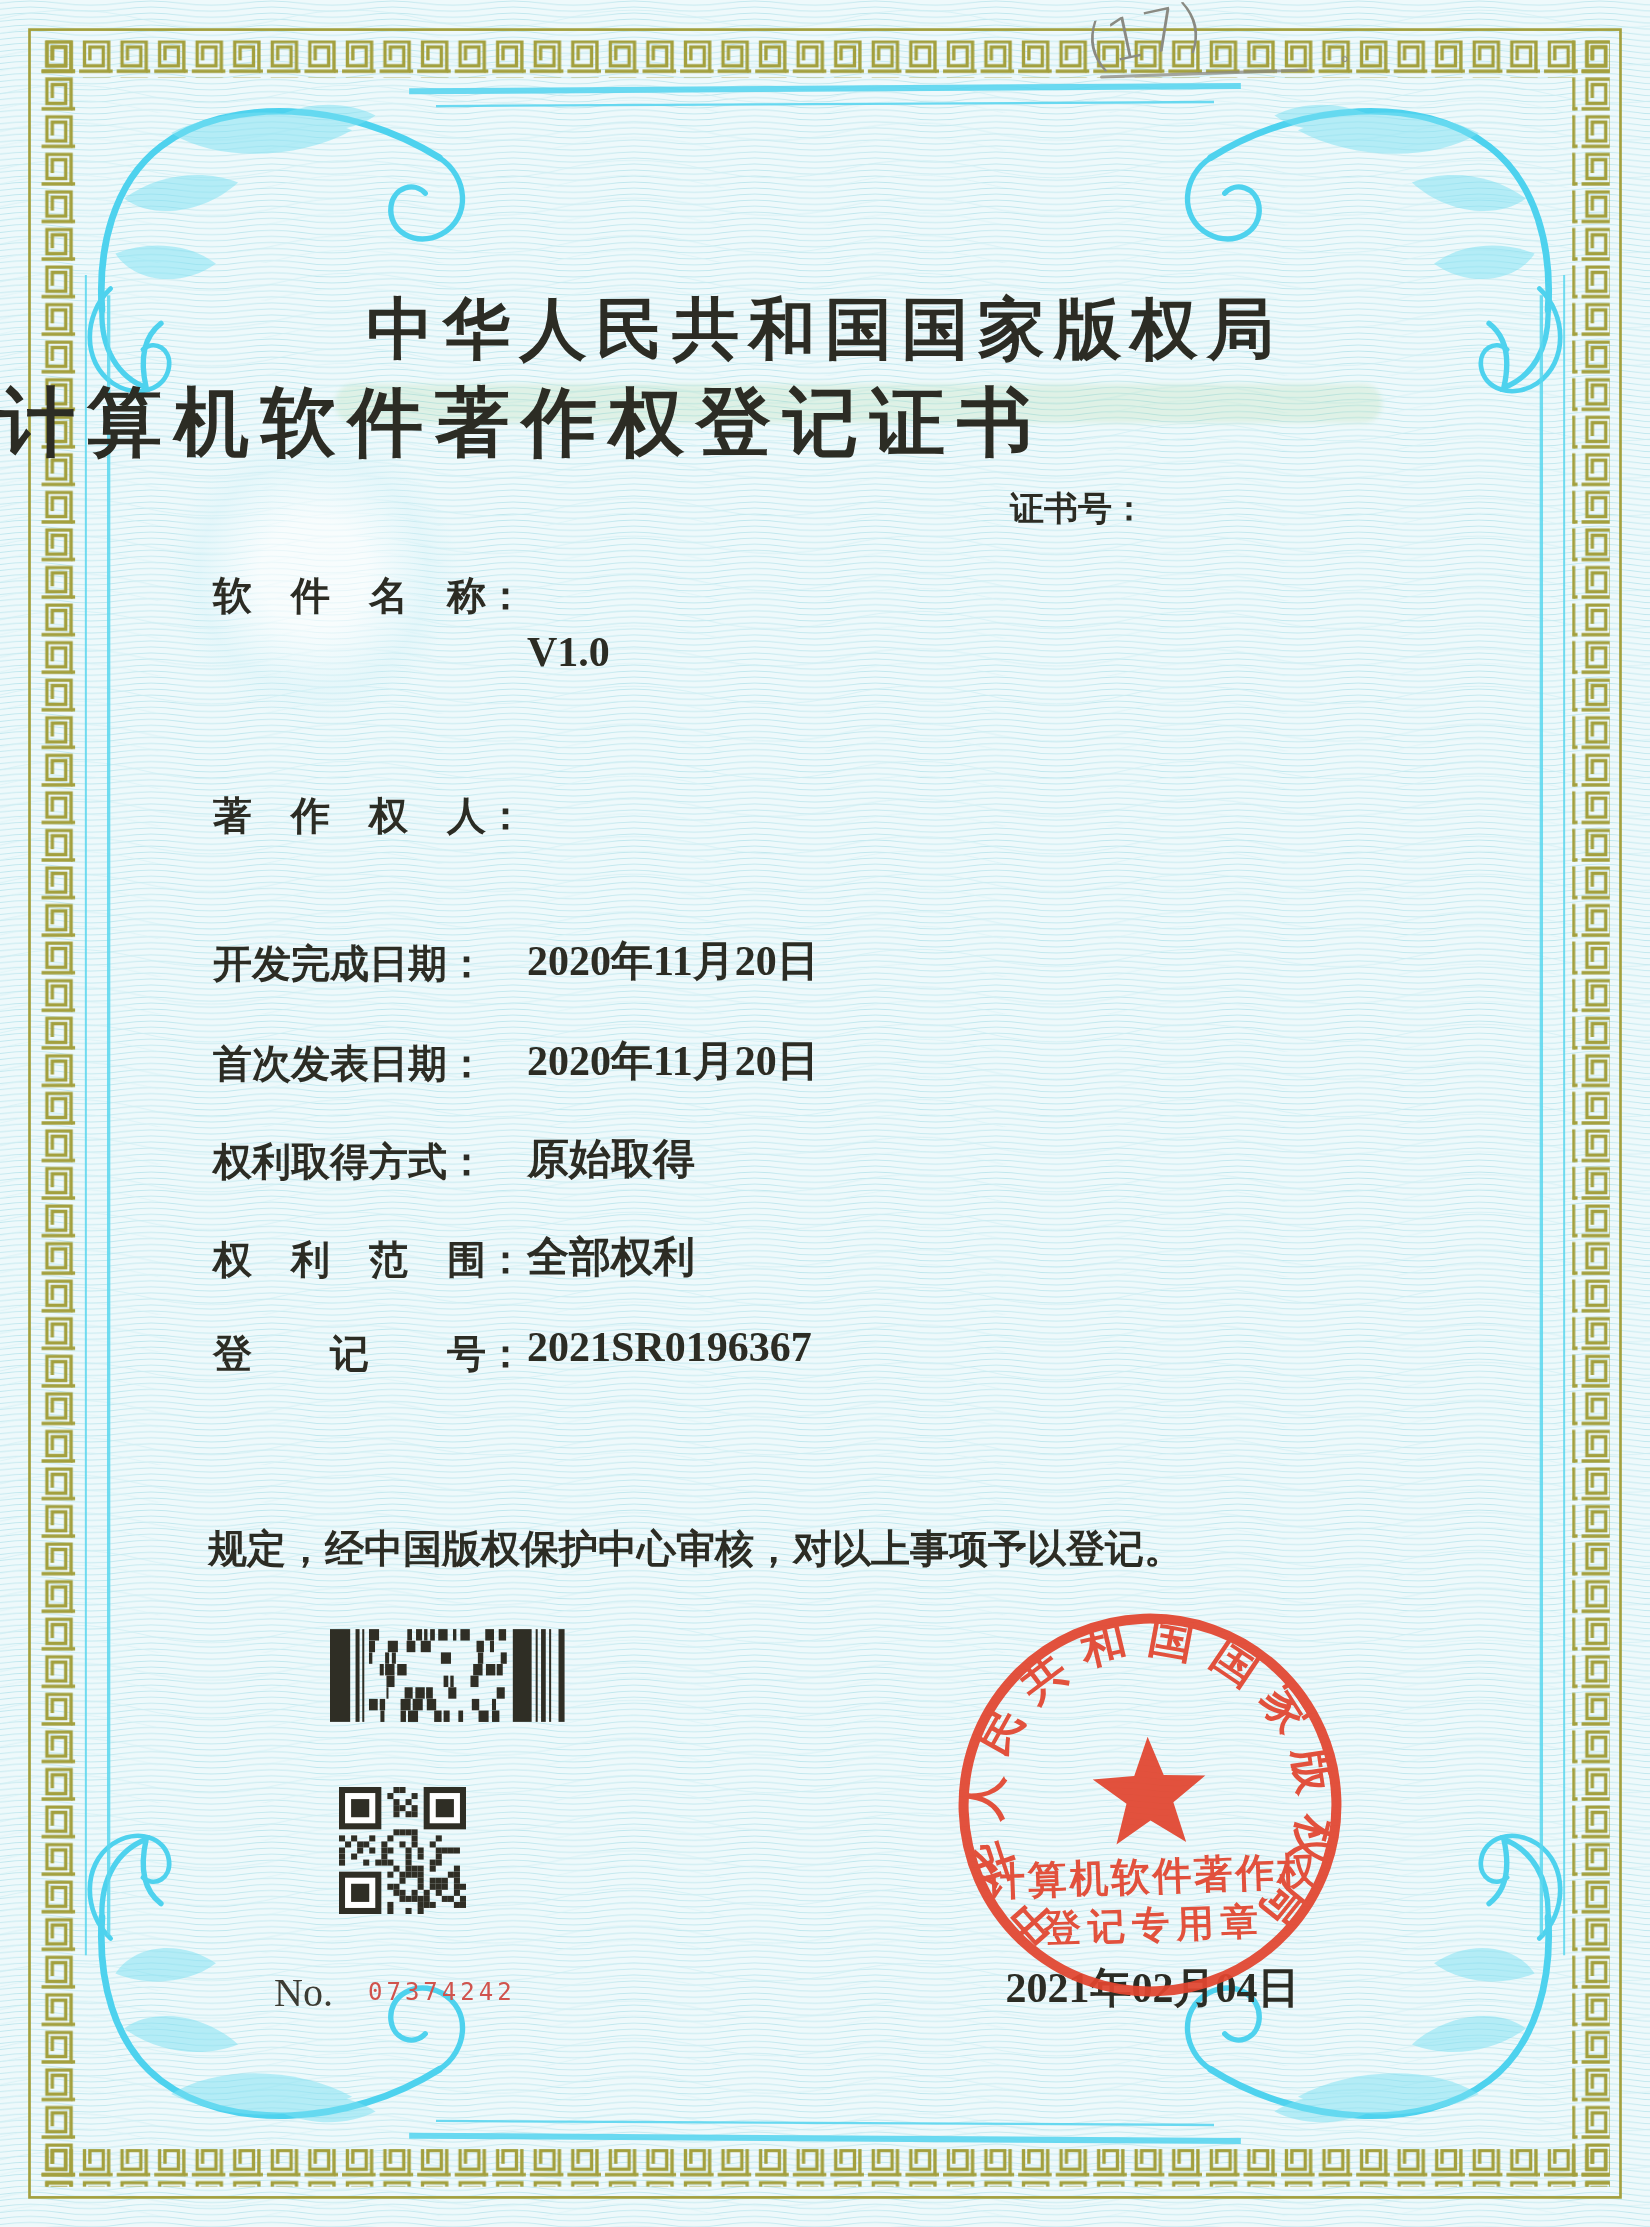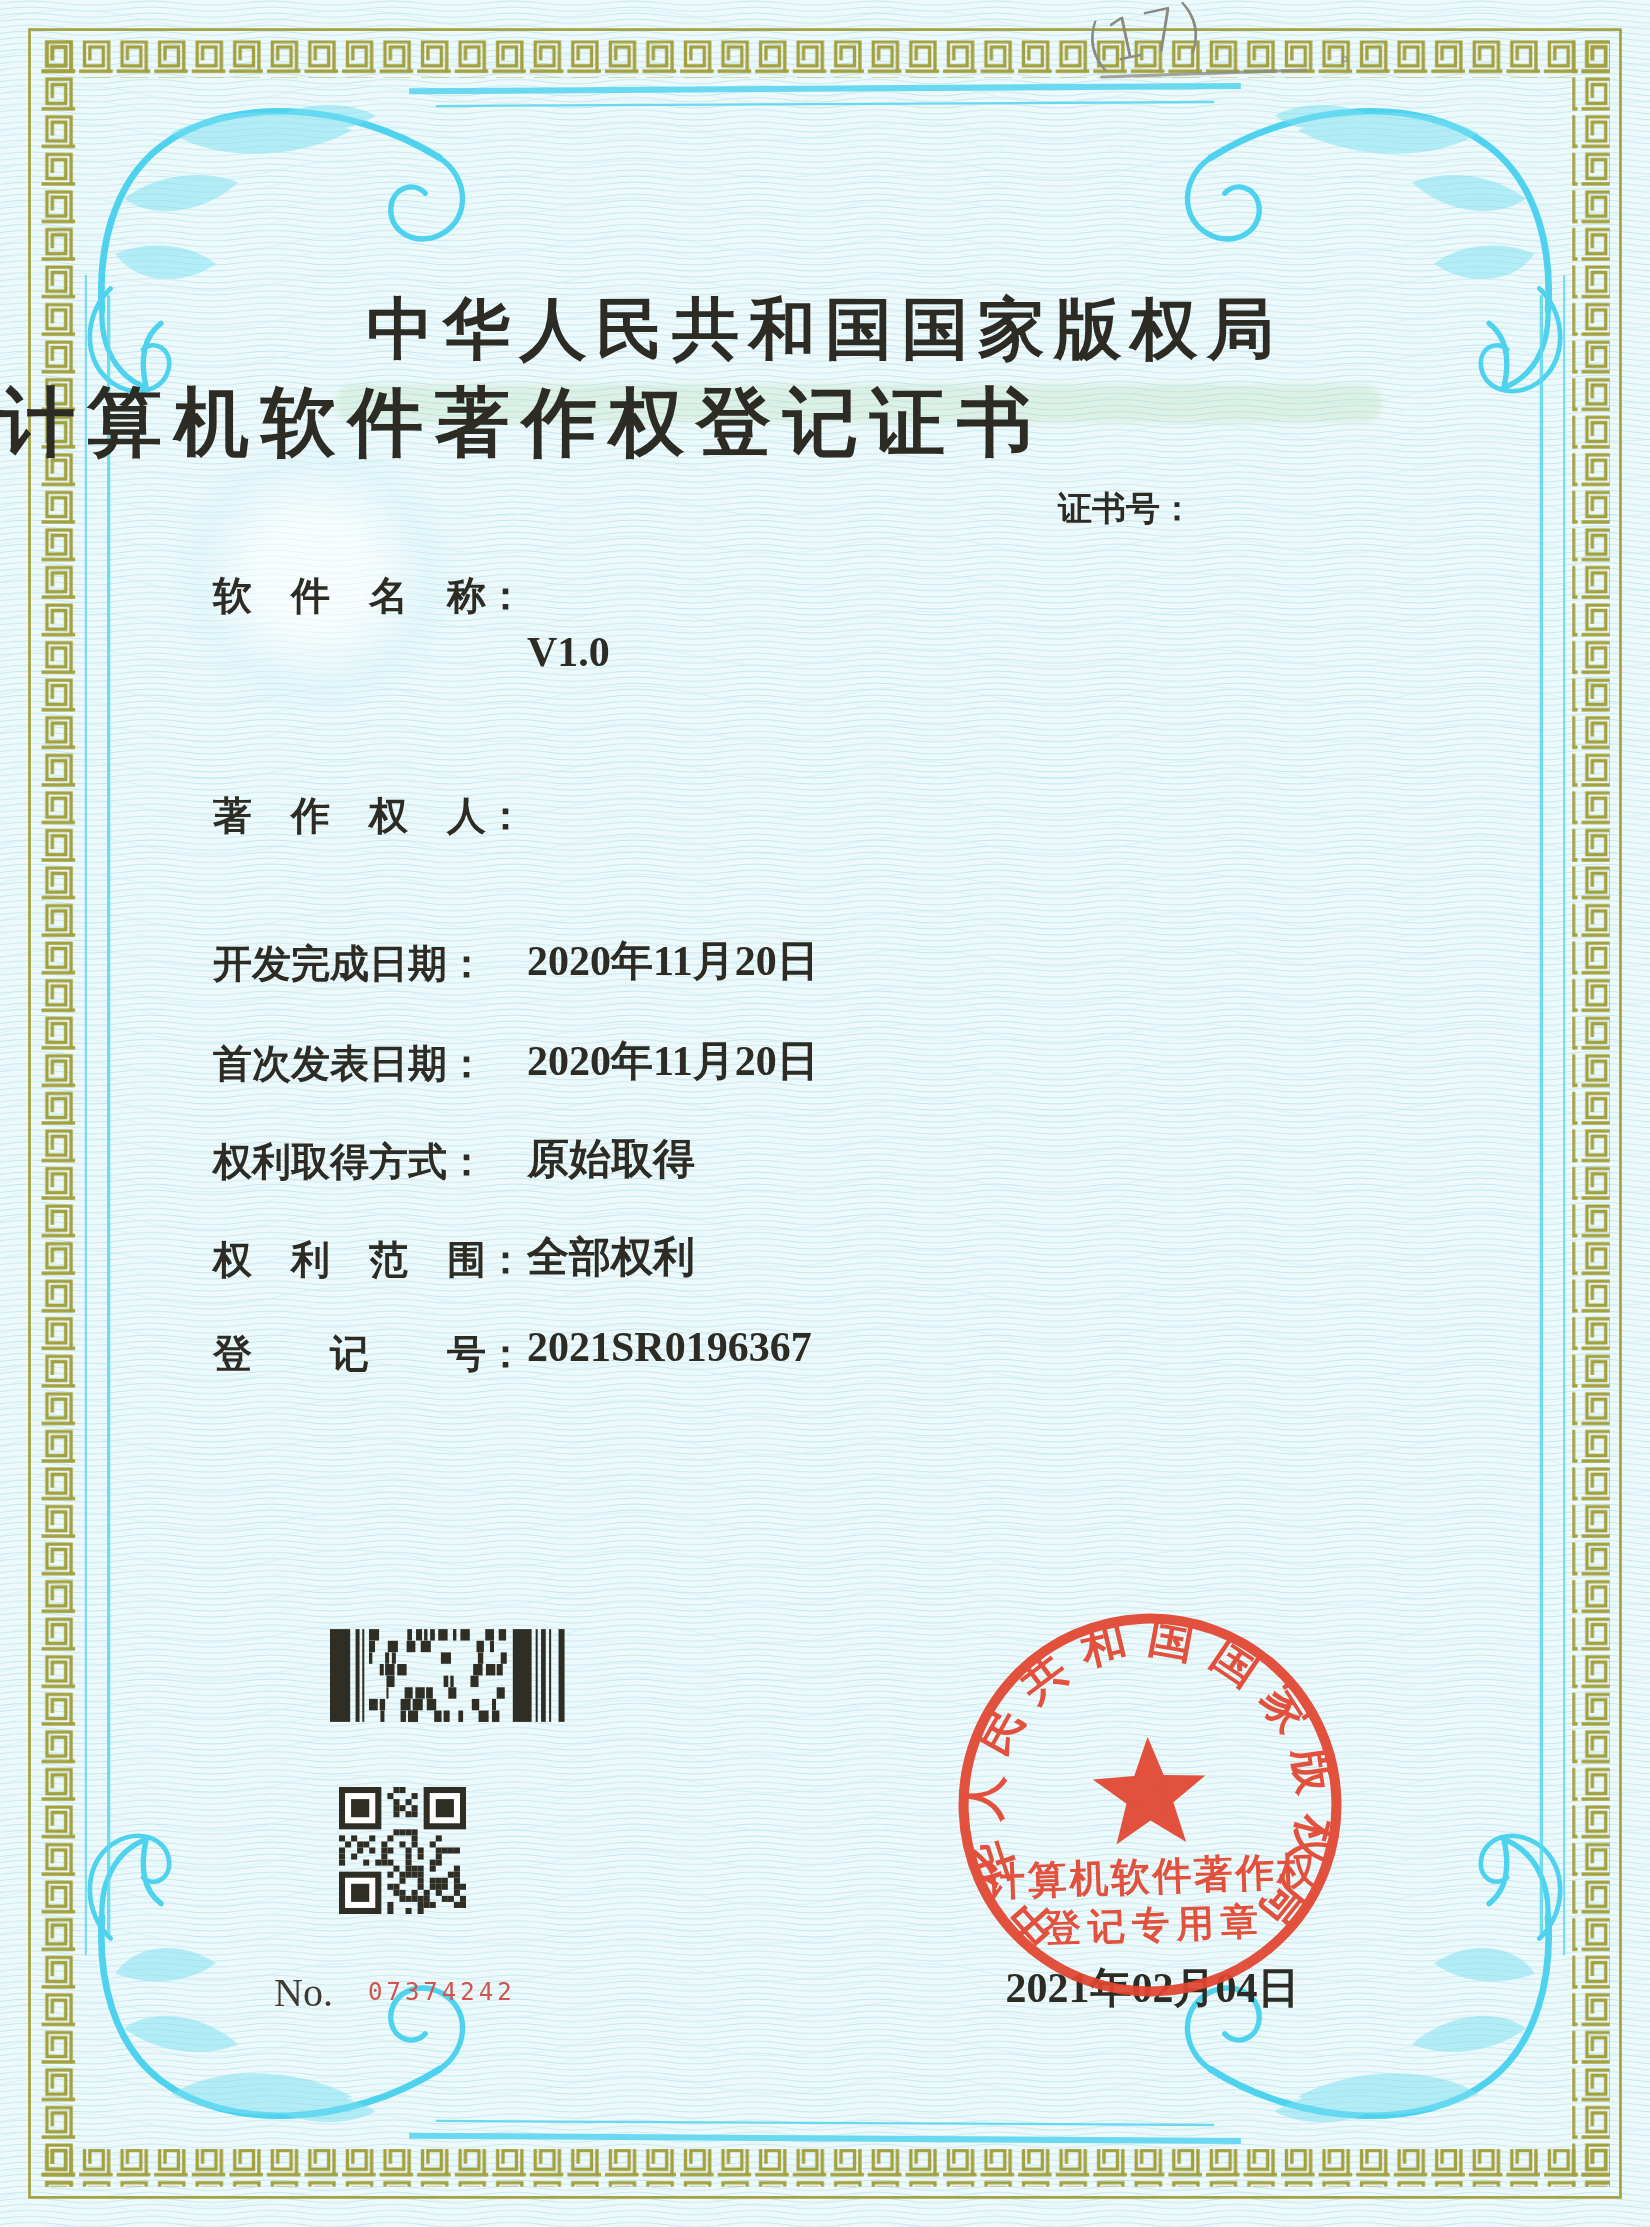--- a/index.html
+++ b/index.html
@@ -8,21 +8,21 @@
   .page{position:relative;width:1650px;height:2227px;overflow:hidden;background:#eef9fb}
   .ink{color:#2c2c24}
   svg.decor{position:absolute;left:0;top:0;z-index:0}
   .watermark{position:absolute;left:166px;top:427px;width:295px;height:295px;border-radius:50%;z-index:1;
     background:radial-gradient(circle,rgba(255,255,255,.6) 25%,rgba(213,242,248,.35) 55%,rgba(213,242,248,0) 70%)}
   .smear{position:absolute;left:335px;top:384px;width:1047px;height:39px;z-index:1;
     background:rgba(120,190,90,.13);filter:blur(2.7px);border-radius:19px}
   .content{position:absolute;inset:0;z-index:2}
   .title{position:absolute;left:0;right:0;top:284px;text-align:center;font-size:67px;font-weight:700;letter-spacing:9.4px}
   .subtitle{position:absolute;left:0;right:0;top:373px;text-align:left;font-size:75px;font-weight:700;letter-spacing:12px}
-  .certline{position:absolute;left:1058px;top:486px;font-size:34px;font-weight:700;display:flex;gap:23px;white-space:pre}
+  .certline{position:absolute;left:1010px;top:486px;font-size:34px;font-weight:700;display:flex;gap:23px;white-space:pre}
   .flabel{position:absolute;left:213px;font-size:39px;font-weight:700;white-space:pre}
   .fval{position:absolute;left:527px;font-size:42px;font-weight:700;white-space:pre}
   .stmt{position:absolute;left:208px;width:1275px;font-size:39px;font-weight:700;white-space:pre}
   .stmt.first{padding-left:78px}
   .no-label{position:absolute;left:274px;top:1969px;font-size:40px;color:#3c3c34}
   .no-num{position:absolute;left:368px;top:1978px;font-size:24px;color:#d0534d;
     font-family:"DejaVu Sans Mono",monospace;letter-spacing:4px}
   .date{position:absolute;left:941px;top:1960px;width:423px;text-align:center;font-size:42px;font-weight:700}
   .hand{position:absolute;left:1084px;top:1.3px;font-size:58px;color:#8a8a82;font-family:"DejaVu Sans",sans-serif;
     transform:rotate(-12deg);z-index:4;font-weight:300}
@@ -126,20 +126,21 @@
 
     <span class="flabel ink" style="top:1135px">权利取得方式：</span>
     <span class="fval   ink" style="top:1131px">原始取得</span>
 
     <span class="flabel ink" style="top:1233px">权　利　范　围：</span>
     <span class="fval   ink" style="top:1229px">全部权利</span>
 
     <span class="flabel ink" style="top:1327px">登　　记　　号：</span>
     <span class="fval   ink" style="top:1323px">2021SR0196367</span>
 
+    <div class="stmt ink" style="top:1522px">规定，经中国版权保护中心审核，对以上事项予以登记。</div>
 
     <svg class="codes" id="barcode" style="left:330px;top:1629px" width="246" height="93" viewBox="0 0 366 138">
         <rect x="0" y="0" width="30" height="138" fill="#2f2e25"></rect>
         <rect x="38" y="0" width="6" height="138" fill="#2f2e25"></rect>
         <rect x="48" y="0" width="3" height="138" fill="#2f2e25"></rect>
         <rect x="58" y="0" width="15" height="17" fill="#2f2e25"></rect>
         <rect x="115" y="0" width="7" height="17" fill="#2f2e25"></rect>
         <rect x="128" y="0" width="9" height="17" fill="#2f2e25"></rect>
         <rect x="140" y="0" width="5" height="17" fill="#2f2e25"></rect>
         <rect x="149" y="0" width="7" height="17" fill="#2f2e25"></rect>

